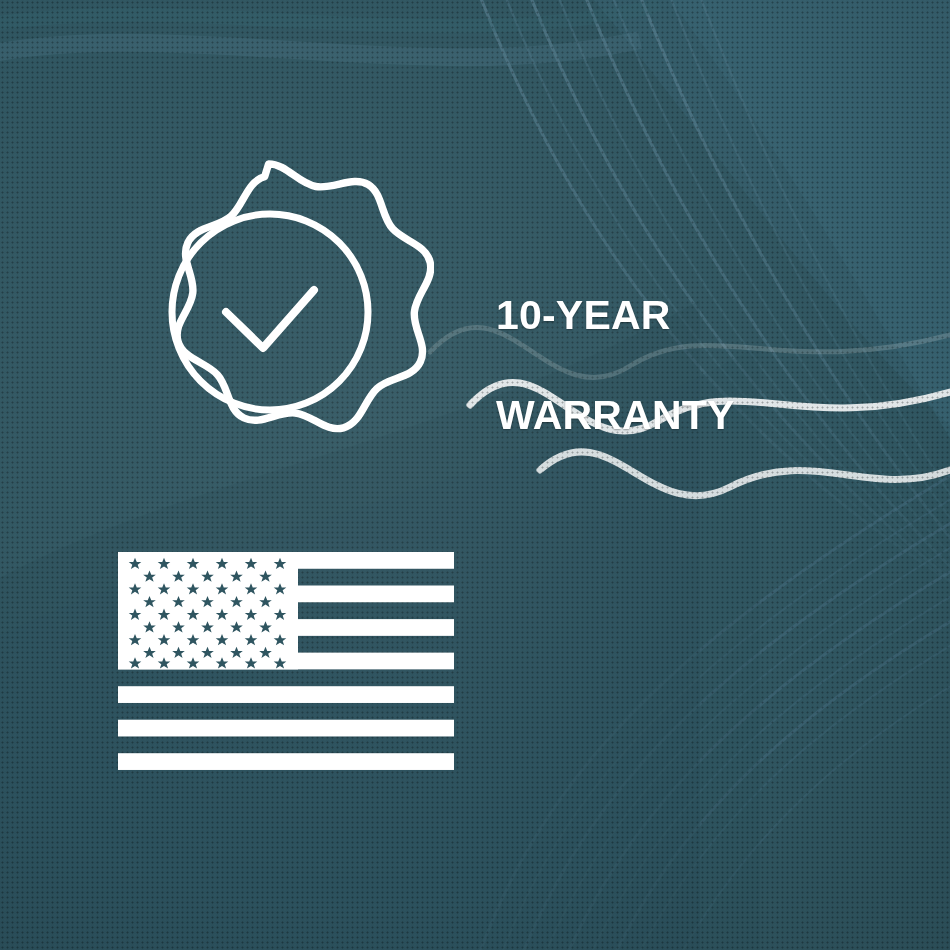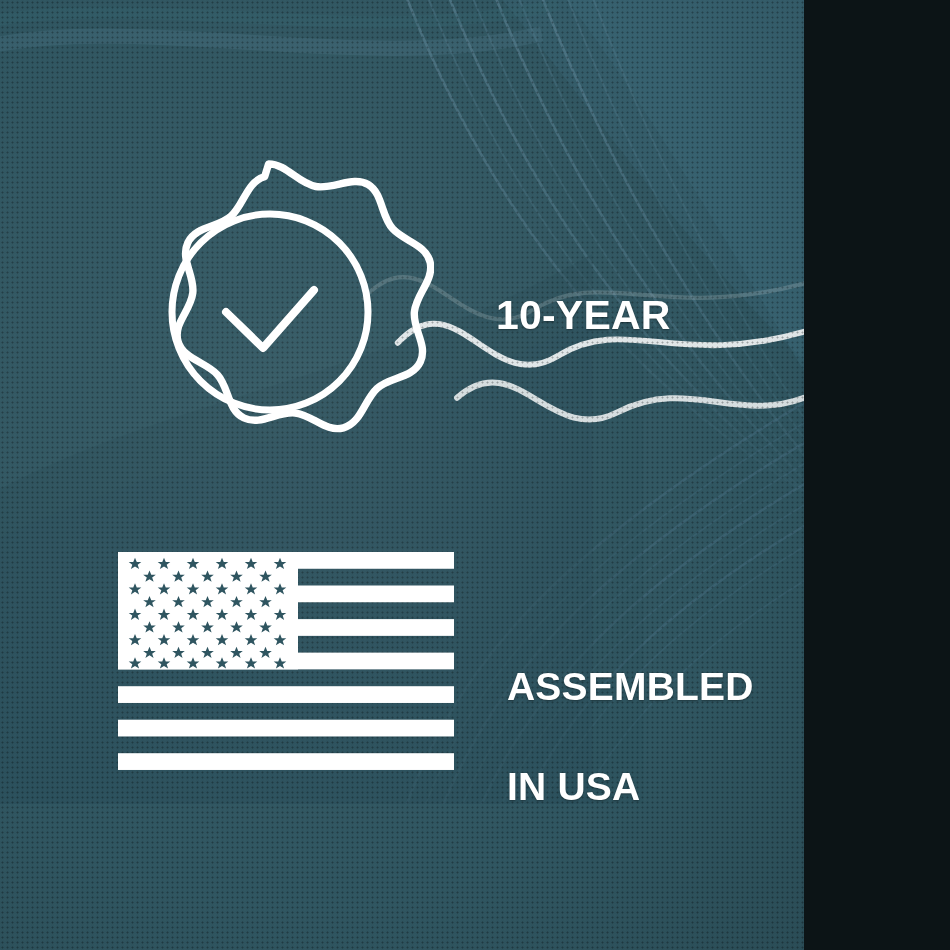--- a/index.html
+++ b/index.html
@@ -1,20 +1,20 @@
 <!DOCTYPE html>
 <html><head>
 <meta charset="utf-8">
 <style>
   html,body{margin:0;padding:0;background:#0c1416;}
   *{box-sizing:border-box;}
 
   .stage{
     position:relative;
-    width:804px;height:950px;
+    width:950px;height:950px;
     overflow:hidden;
     background:#2f5560;
     font-family:"Liberation Sans","DejaVu Sans",sans-serif;
   }
 
   
   .bg-base{position:absolute;inset:0;background:#2f5560;}
 
   .bg-arcs{position:absolute;inset:0;}
   .bg-waves{position:absolute;inset:0;}
@@ -156,20 +156,21 @@
                C 133 51, 136 28, 154 23 Z" transform="translate(-5,-6) scale(0.985)" fill="none" stroke="#ffffff" stroke-width="7.5" stroke-linejoin="round"></path>
 
       <circle cx="152" cy="152" r="98" fill="none" stroke="#ffffff" stroke-width="7"></circle>
 
       <path d="M108 152 L145 188 L196 130" fill="none" stroke="#ffffff" stroke-width="8" stroke-linecap="round" stroke-linejoin="round"></path>
     </svg>
   </div>
 
   <div class="txt txt-warranty">
     <span class="t-line">10-YEAR</span>
+    <span class="t-line">WARRANTY</span>
   </div>
 
   <div class="flag-wrap">
     <svg viewBox="0 0 336 218" width="336" height="218">
       <defs>
 
         <g id="st">
           <path d="M0,-6.2 L1.76,-1.9 L6.3,-1.9 L2.7,0.75 L4.1,5.1 L0,2.45 L-4.1,5.1 L-2.7,0.75 L-6.3,-1.9 L-1.76,-1.9 Z" fill="#2f5560"></path>
         </g>
       </defs>
@@ -243,18 +244,14 @@
         <use href="#st" x="17" y="111.5"></use>
           <use href="#st" x="46" y="111.5"></use>
           <use href="#st" x="75" y="111.5"></use>
         <use href="#st" x="104" y="111.5"></use>
           <use href="#st" x="133" y="111.5"></use>
           <use href="#st" x="162" y="111.5"></use>
       </g>
     </svg>
   </div>
 
-  <div class="txt txt-assembled">
-    <span class="t-line">ASSEMBLED</span>
-    <span class="t-line">IN USA</span>
-  </div>
 
 </div>
 
 </body></html>

